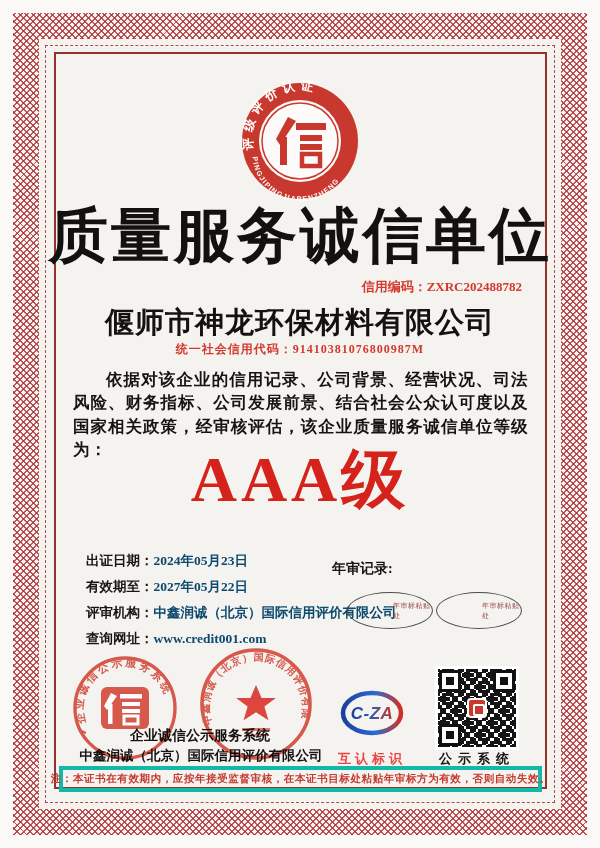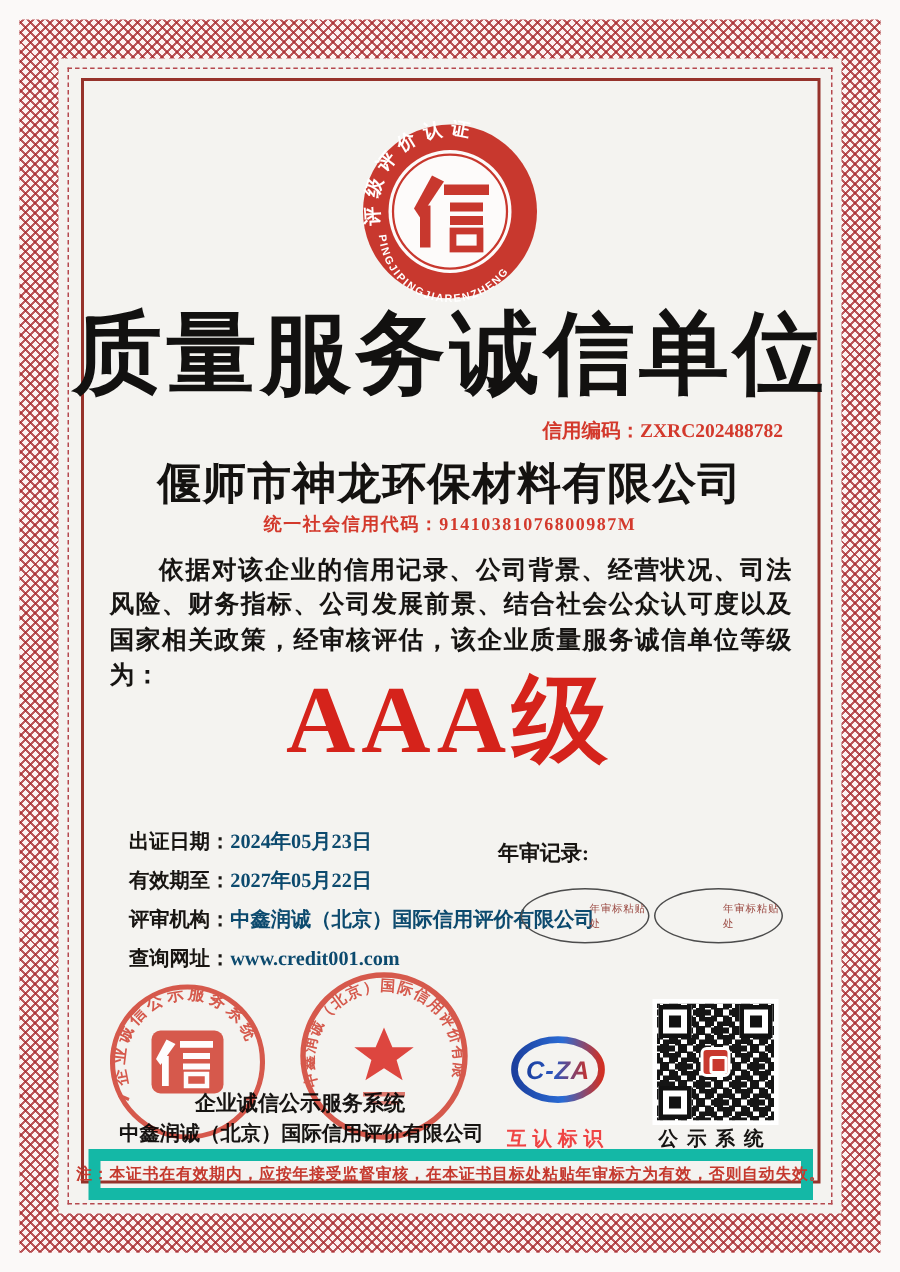--- a/index.html
+++ b/index.html
@@ -65,21 +65,21 @@
       background-size:8px 8px,12px 12px;background-position:0 0,2px 3px;
       outline:3px solid #fff;}
   .finder{position:absolute;width:16px;height:16px;border:3px solid #111;background:#fff;}
   .finder::after{content:"";position:absolute;left:4px;top:4px;width:8px;height:8px;background:#111;}
   .finder.tl{left:1px;top:1px;} .finder.tr{right:1px;top:1px;} .finder.bl{left:1px;bottom:1px;}
   .qr-logo{position:absolute;left:29px;top:29px;width:20px;height:20px;background:#c8382e;
       border:2px solid #fff;border-radius:4px;box-sizing:border-box;}
   .qr-logo::after{content:"";position:absolute;left:4px;top:4px;width:8px;height:8px;
       border:2px solid #fff;border-radius:2px;}
   
-  .note-box{position:absolute;left:59px;right:58px;top:766px;height:18px;border:8px solid #14b8a6;
+  .note-box{position:absolute;left:59px;right:58px;top:766px;height:18px;border:4px solid #14b8a6;
       display:flex;align-items:center;justify-content:center;}
   .note-box span{font-size:10.5px;font-weight:700;color:#c5392e;letter-spacing:.6px;white-space:nowrap;}
 </style>
 </head>
 <body>
 
 <div class="page">
 
   <div class="lattice"></div>
   <div class="lattice-inner"></div>

